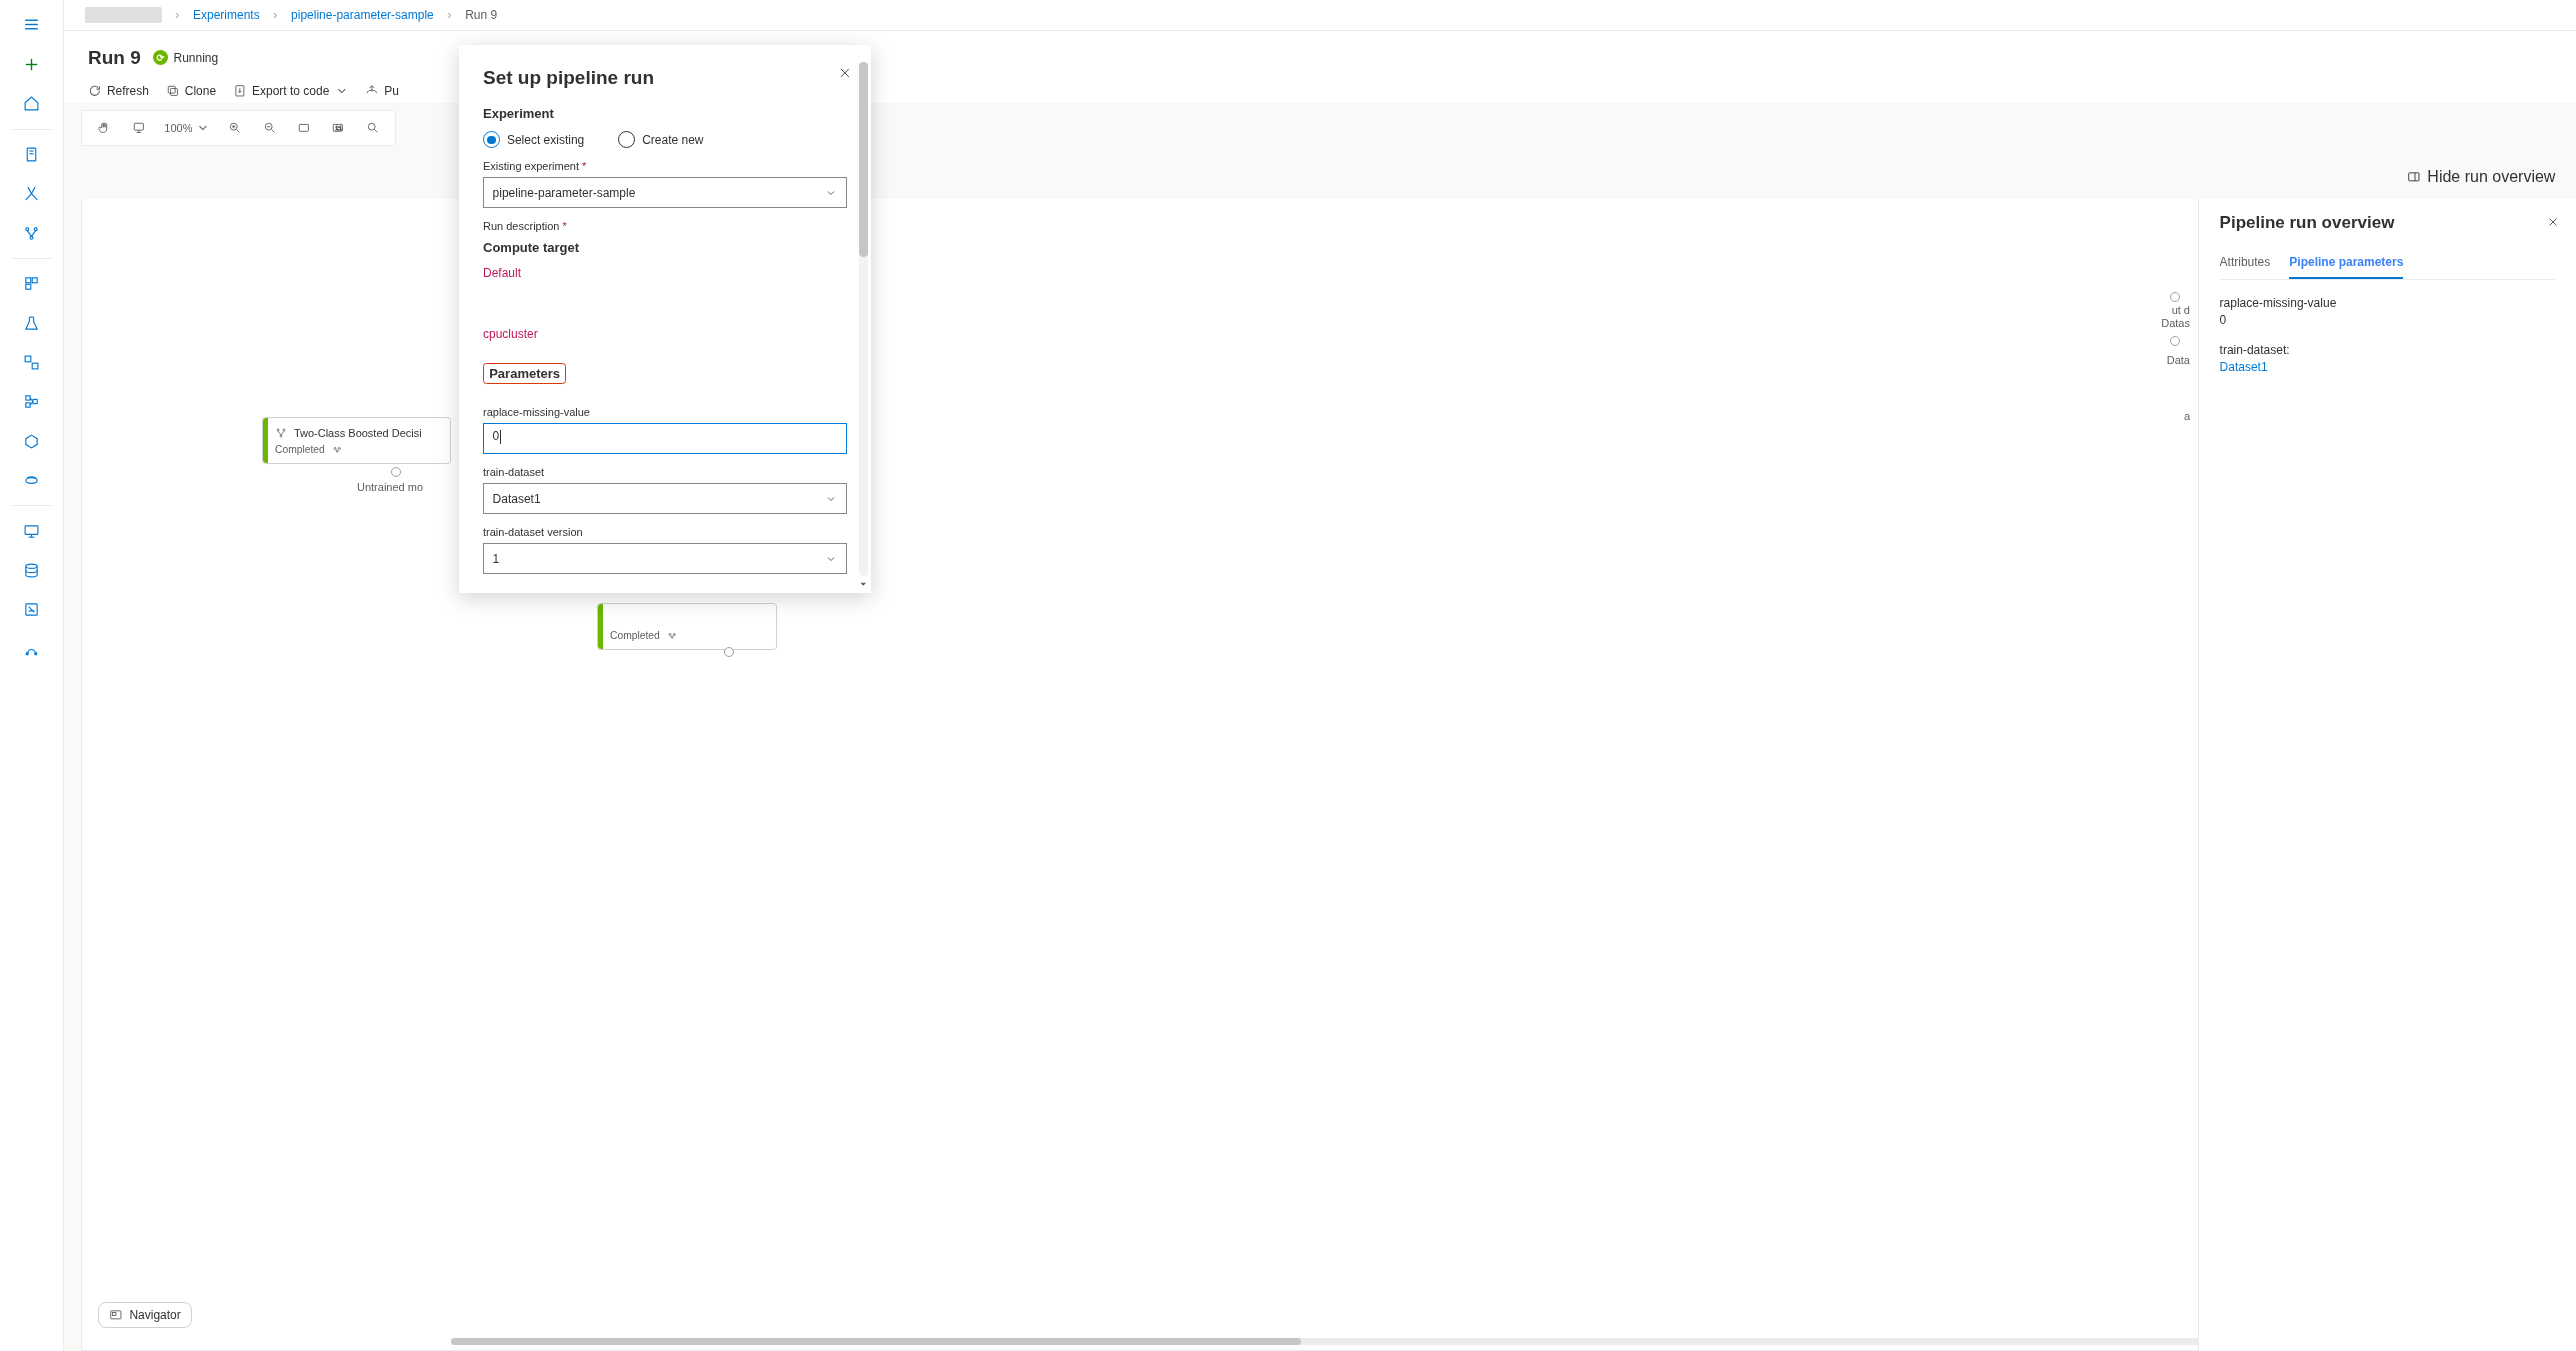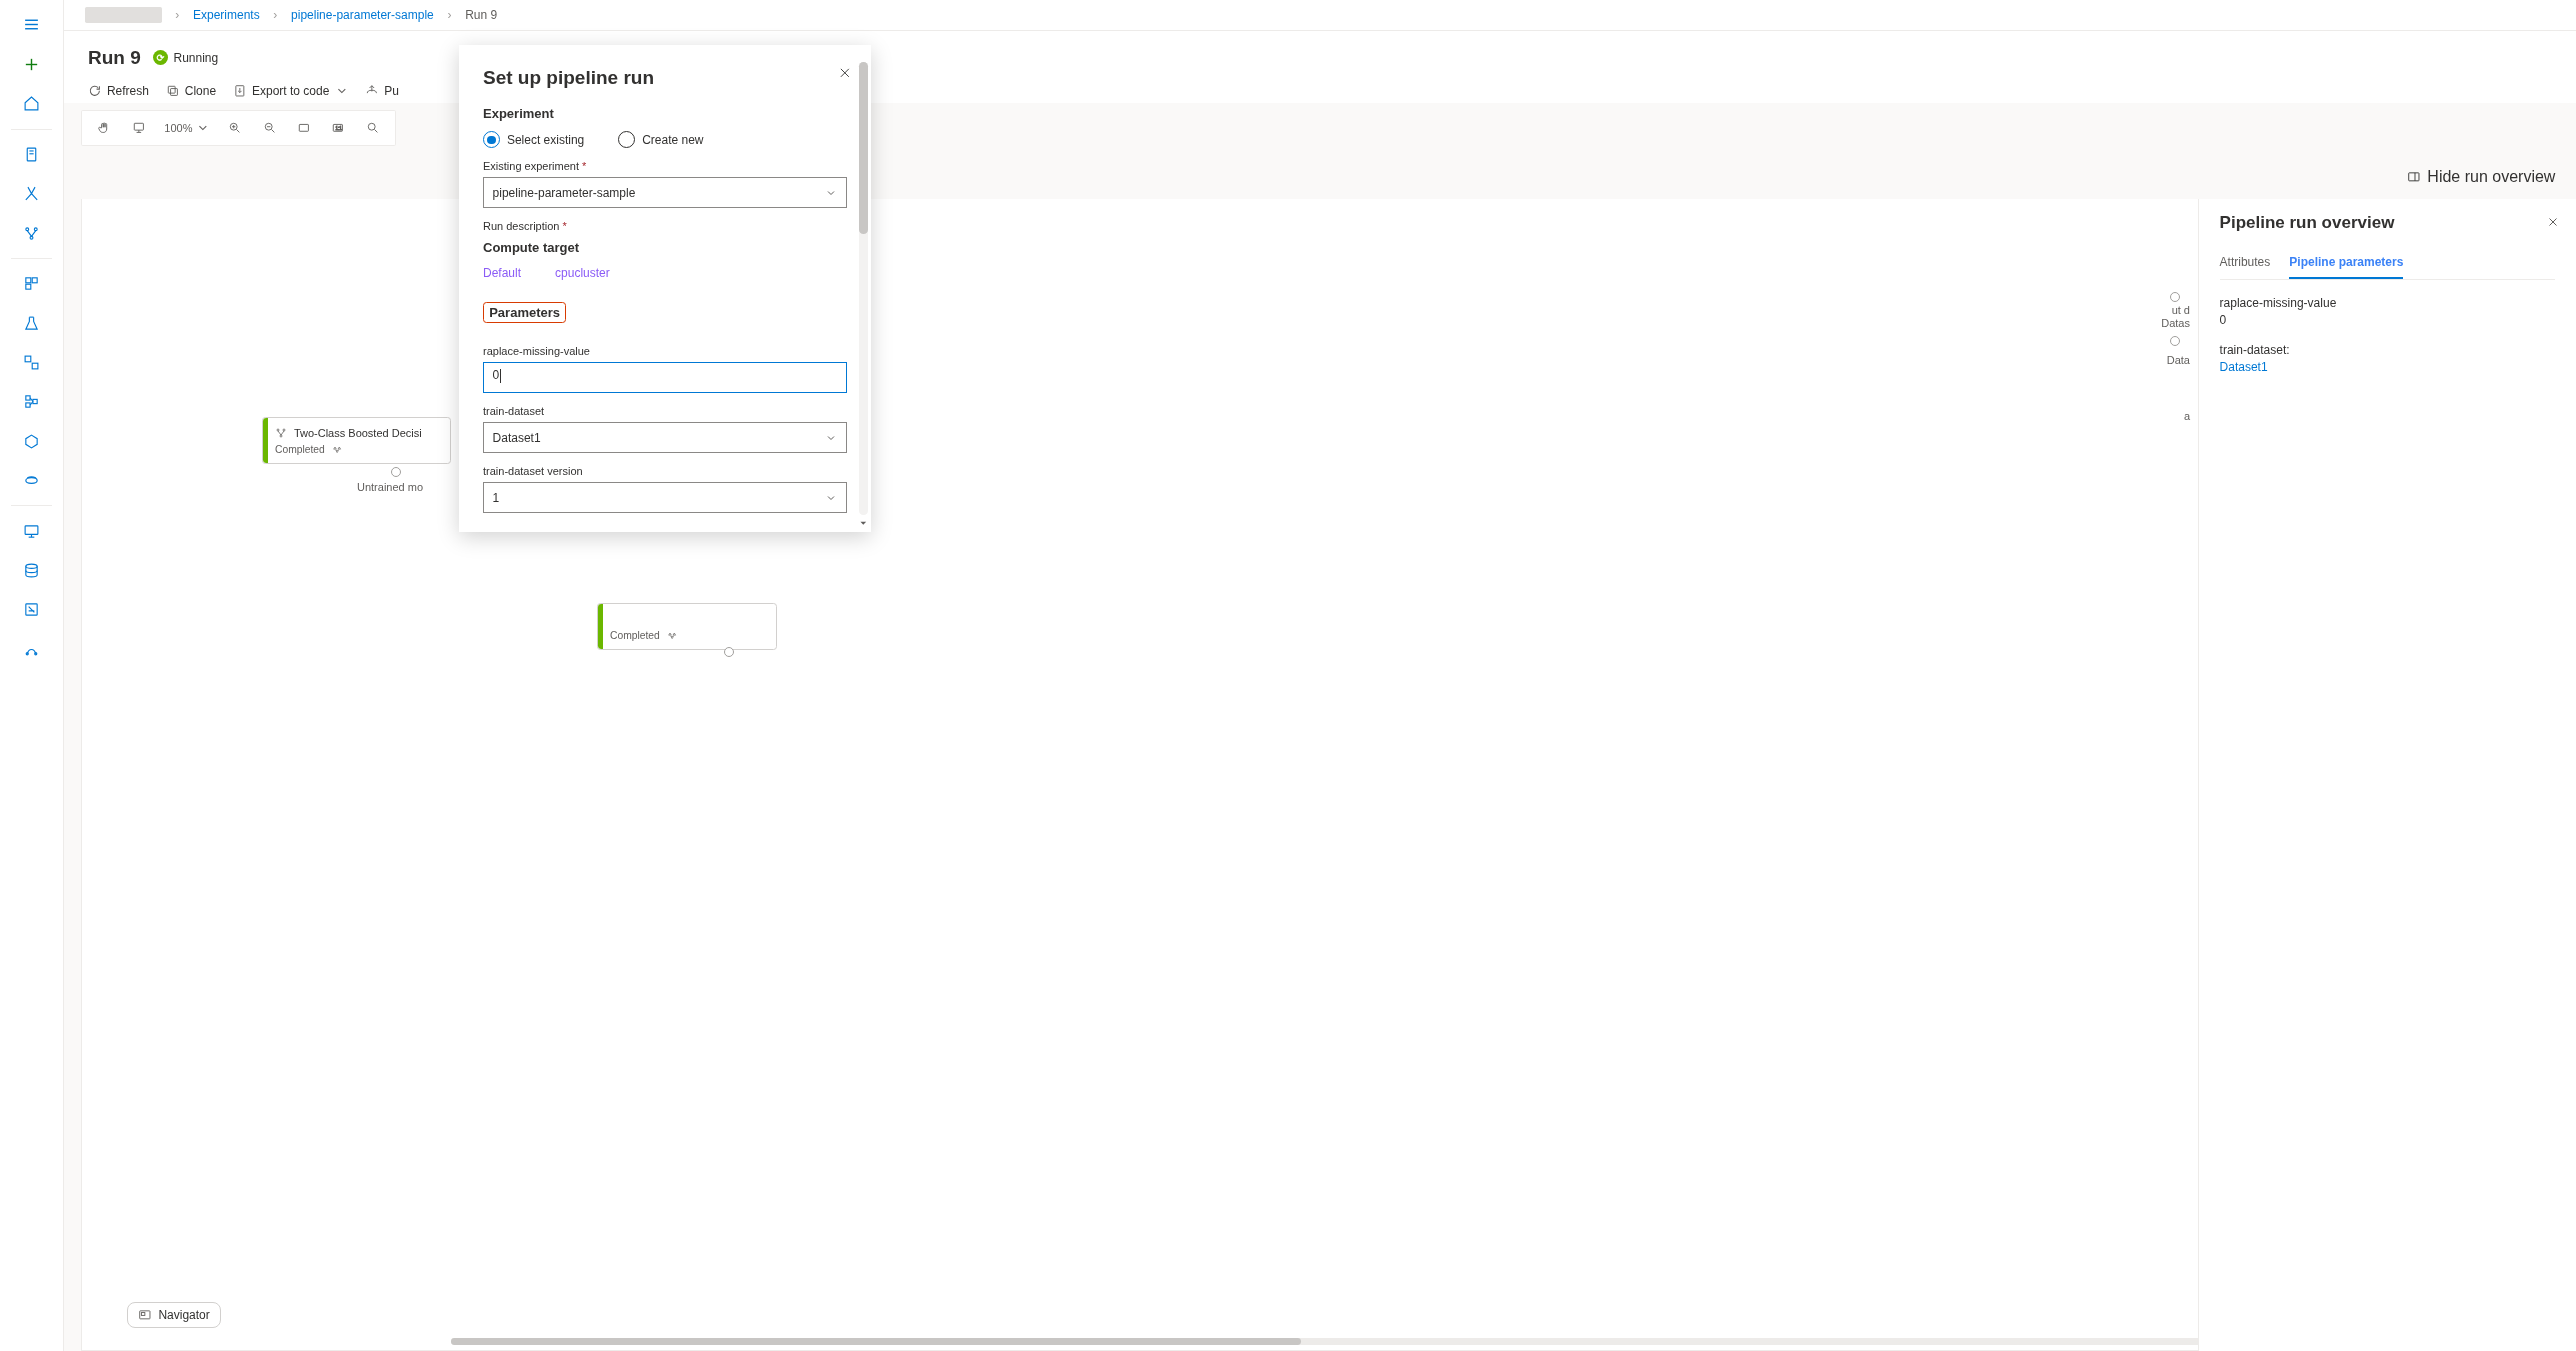--- a/index.html
+++ b/index.html
@@ -41,21 +41,21 @@
 
 
 .canvas { position:absolute; left:17px; right:0; top:199px; bottom:0; background:#fff; border:0.9px solid #edebe9; border-top:none; }
 .node { position:absolute; background:#fff; border:0.9px solid #d2d0ce; border-radius:3.4px; padding:8.6px 12px; font-size:11px; min-width:172px; }
 .node .bar { position:absolute; left:0; top:0; bottom:0; width:5.2px; background:#6bb700; border-radius:3.4px 0 0 3.4px; }
 .node .title { display:flex; align-items:center; gap:6.9px; color:#323130; }
 .node .sub { display:flex; align-items:center; gap:6.9px; color:#605e5c; font-size:10.3px; margin-top:5.2px; }
 .node .sub svg { width:10.3px; height:10.3px; }
 .node-port { position:absolute; width:10.3px; height:10.3px; border:0.9px solid #a19f9d; border-radius:50%; background:#fff; }
 .caption { position:absolute; color:#605e5c; font-size:11px; }
-.navigator-btn { position:absolute; left:15.5px; bottom:22px; display:flex; align-items:center; gap:6.9px; border:0.9px solid #d2d0ce; padding:5.2px 10.3px; background:#fff; cursor:pointer; border-radius:8px;margin-left:29px; }
+.navigator-btn { position:absolute; left:15.5px; bottom:22px; display:flex; align-items:center; gap:6.9px; border:0.9px solid #d2d0ce; padding:5.2px 10.3px; background:#fff; cursor:pointer; border-radius:8px; }
 .canvas-scroll { position:absolute; left:369px; right:0; bottom:5.2px; height:6.9px; background:#edebe9; border-radius:3.4px; }
 .canvas-scroll .thumb { position:absolute; left:0; width:40%; height:100%; background:#c8c6c4; border-radius:3.4px; }
 
 
 .side-panel { position:absolute; right:0; top:199px; width:378px; bottom:0; border-left:0.9px solid #edebe9; background:#fff; padding:13.7px 20.6px; }
 .side-panel h2 { font-size:17px; font-weight:600; color:#323130; }
 .side-panel .close { position:absolute; right:17px; top:17px; cursor:pointer; color:#605e5c; }
 .side-tabs { display:flex; gap:19px; margin-top:17px; border-bottom:0.9px solid #edebe9; }
 .side-tabs .stab { padding:5.2px 0 8.6px; color:#605e5c; cursor:pointer; }
 .side-tabs .stab.active { color:#3b82f6; font-weight:600; border-bottom:2.6px solid #0078d4; }
@@ -75,21 +75,21 @@
 .radio-row { display:flex; gap:34px; align-items:center; margin-bottom:5.2px; }
 .radio { display:flex; align-items:center; gap:6.9px; cursor:pointer; }
 .radio .r { width:17px; height:17px; border:0.9px solid #323130; border-radius:50%; display:flex; align-items:center; justify-content:center; }
 .radio.sel .r { border-color:#0078d4; }
 .radio.sel .r::after { content:""; width:8.6px; height:8.6px; border-radius:50%; background:#0078d4; }
 .field-select { width:100%; height:31px; border:0.9px solid #8a8886; padding:0 8.6px; display:flex; align-items:center; justify-content:space-between; cursor:pointer; background:#fff; }
 .field-select svg { width:12px; height:12px; color:#605e5c; }
 .field-input { width:100%; min-height:31px; border:0.9px solid #8a8886; padding:5.2px 8.6px; background:#fff; }
 .field-input.focused { border:1.7px solid #0078d4; }
 .field-textarea { width:100%; height:60px; border:0.9px solid #8a8886; padding:6.9px 8.6px; background:#fff; resize:none; font-family:inherit; font-size:12px; }
-.compute-row { display:flex; gap:34px; margin:6.9px 0 15.5px; color:#8b5cf6; }
+.compute-row { display:flex; gap:47px; margin:6.9px 0 15.5px; color:#be185d;flex-direction:column; }
 .modal-scroll { position:absolute; right:3.4px; top:17px; bottom:17px; width:8.6px; }
 .modal-scroll .track { position:absolute; inset:0; background:#f3f2f1; border-radius:4.3px; }
 .modal-scroll .thumb { position:absolute; top:0; width:100%; height:38%; background:#c8c6c4; border-radius:4.3px; }
 </style>
 </head>
 <body>
 
 <div class="rail">
   <div class="icon-btn">
       <svg viewBox="0 0 24 24" fill="none" stroke="currentColor" stroke-width="2">

